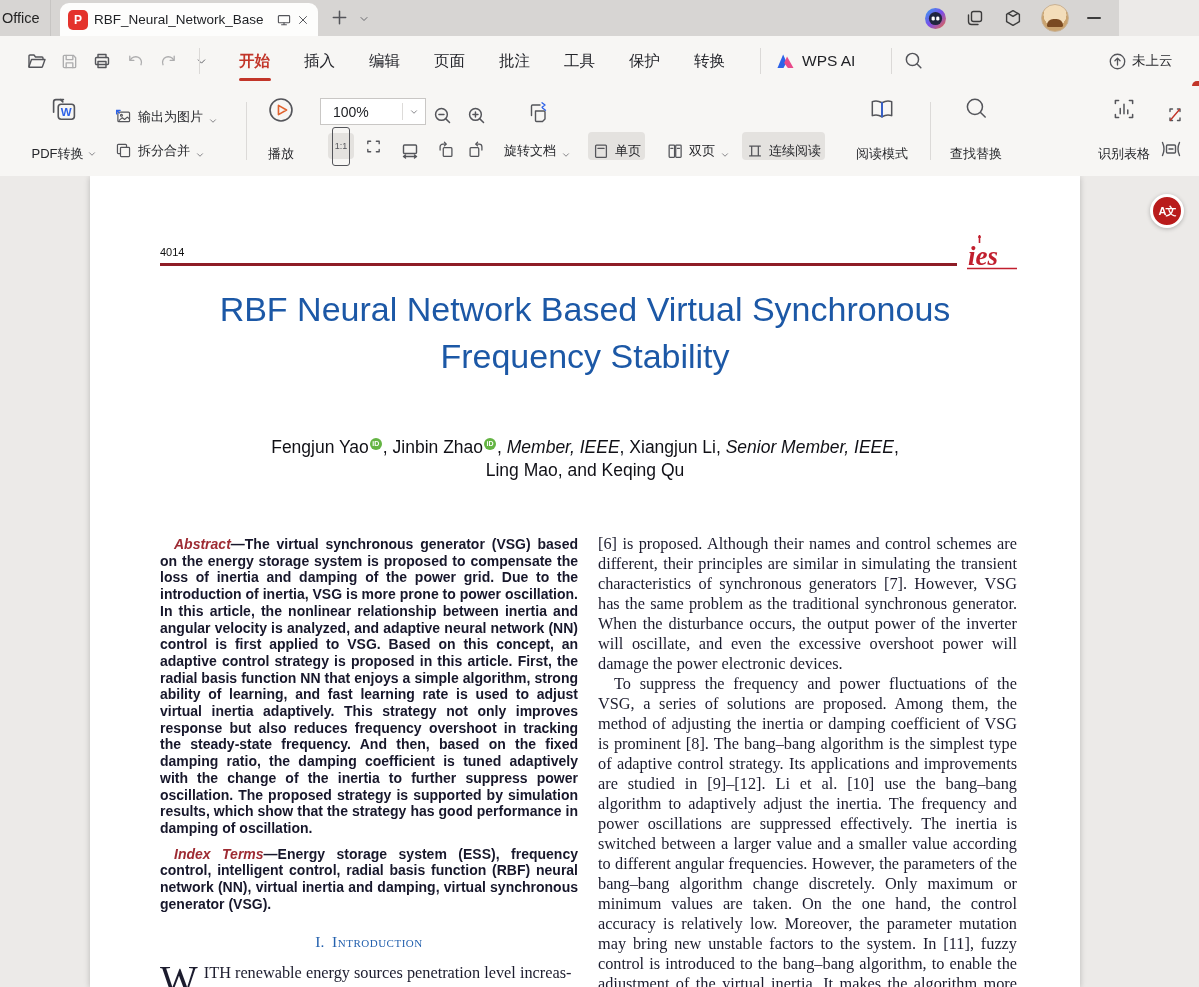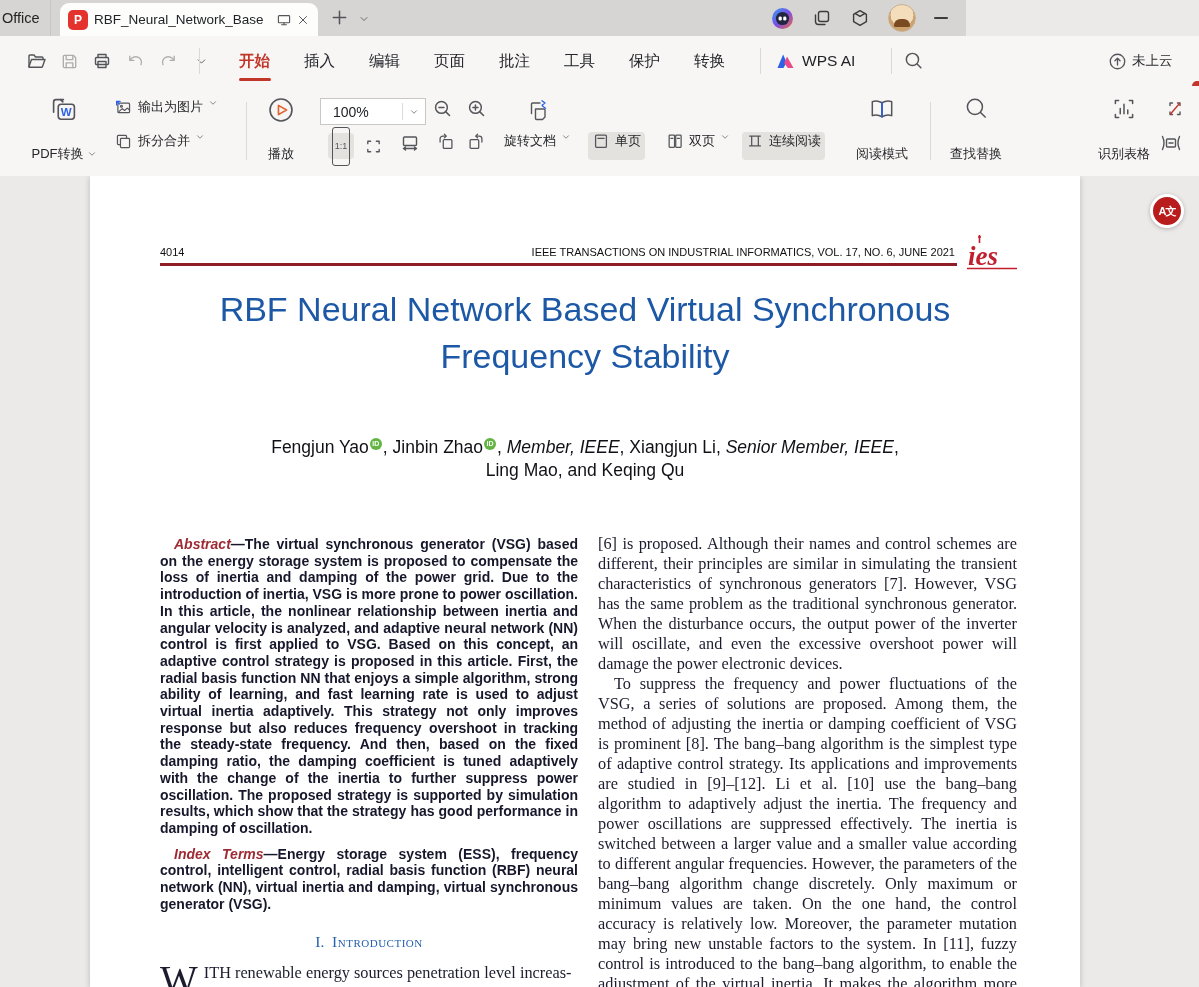--- a/index.html
+++ b/index.html
@@ -3,21 +3,21 @@
 <meta charset="utf-8">
 <style>
   html,body{margin:0;padding:0;}
   body{width:1199px;height:987px;position:relative;overflow:hidden;
        font-family:"Liberation Sans",sans-serif;background:#eceae8;
        -webkit-font-smoothing:antialiased;}
   svg{display:block;}
   .ic{stroke:#54555a;fill:none;stroke-width:1.4;stroke-linecap:round;stroke-linejoin:round;}
 
   
-  .tabbar{position:absolute;left:0;top:0;width:966px;height:36px;background:#d7d5d3;}
+  .tabbar{position:absolute;left:0;top:0;width:1119px;height:36px;background:#d7d5d3;}
   .office-partial{position:absolute;left:0;top:0;height:36px;display:flex;align-items:center;
        padding:0 10px 0 2px;font-size:14.5px;color:#242424;border-right:1px solid #c7c5c3;}
   .tab{position:absolute;left:60px;top:3px;width:258px;height:33px;background:#fdfdfc;
        border-radius:9px 9px 0 0;display:flex;align-items:center;padding:0 8px;box-sizing:border-box;}
   .tab-title{flex:1;font-size:13.5px;color:#212327;white-space:nowrap;overflow:hidden;
        text-overflow:ellipsis;margin:0 6px;}
   .pdficon{width:20px;height:20px;border-radius:5px;background:#e4332c;color:#fff;
        font-weight:bold;font-size:12px;display:flex;align-items:center;justify-content:center;flex:0 0 auto;}
   .tab-tool{flex:0 0 auto;margin-left:4px;}
   .tb-plus{position:absolute;left:330px;top:8px;}
@@ -45,21 +45,21 @@
   .cloud{position:absolute;left:1108px;top:0;height:50px;display:flex;align-items:center;gap:5px;
        font-size:13.5px;color:#2a2b2f;}
   .red-sliver{position:absolute;right:0;top:45px;width:7px;height:30px;background:#c23529;border-radius:5px 0 0 5px;}
 
   
   .toolbar{position:absolute;left:0;top:86px;width:1199px;height:90px;background:#f7f6f4;
        border-bottom:1px solid #d6d4d2;}
   .tlabel{font-size:13px;color:#26272b;white-space:nowrap;}
   .bigbtn{position:absolute;top:5px;height:80px;display:flex;flex-direction:column;align-items:center;
        justify-content:space-between;padding:4px 0 8px;box-sizing:border-box;border-radius:4px;}
-  .rowbtn{position:absolute;display:flex;align-items:flex-start;gap:5px;height:28px;border-radius:4px;padding:0 4px;}
+  .rowbtn{position:absolute;display:flex;align-items:flex-end;gap:5px;height:28px;border-radius:4px;padding:0 4px;}
   .r1{top:12px;} .r2{top:46px;}
   .tb-sep{position:absolute;top:16px;width:1px;height:58px;background:#dcdad8;}
   .chev{flex:0 0 auto;}
   .toggle-on{background:#e4e2df;}
   .zoombox{position:absolute;left:320px;top:12px;width:106px;height:27px;border:1px solid #c9c7c5;
        border-radius:0;background:#fff;display:flex;align-items:center;box-sizing:border-box;}
   .zoombox .zv{flex:1;text-align:left;padding-left:12px;font-size:14px;color:#202226;}
   .zoombox .zdiv{width:1px;height:17px;background:#dddbd9;}
   .onebtn{position:absolute;left:328px;top:47px;width:26px;height:26px;border-radius:4px;background:#e4e2df;
        display:flex;align-items:center;justify-content:center;}
@@ -425,21 +425,20 @@
       <rect x="7.5" y="7" width="9" height="8" rx="1"></rect>
         <path d="M10 11h4"></path>
     </svg>
   </div>
 </div>
 
 <div class="docarea">
   <div class="page">
 
     <div class="p-hleft">4014</div>
-    <div class="p-hright">IEEE TRANSACTIONS ON INDUSTRIAL INFORMATICS, VOL. 17, NO. 6, JUNE 2021</div>
     <div class="p-rule"></div>
 
     <svg class="p-logo" viewBox="0 0 56 40">
       <path d="M14 3h3M15.5 1v8" stroke="#c11f2e" stroke-width="1.6"></path>
       <text x="4" y="31" font-family="Liberation Serif, serif" font-style="italic" font-weight="bold" font-size="27" fill="#c11f2e">ies</text>
       <path d="M3 34.5h50" stroke="#c11f2e" stroke-width="1.6"></path>
     </svg>
 
     <div class="p-title">
         <div>RBF Neural Network Based Virtual Synchronous</div>

